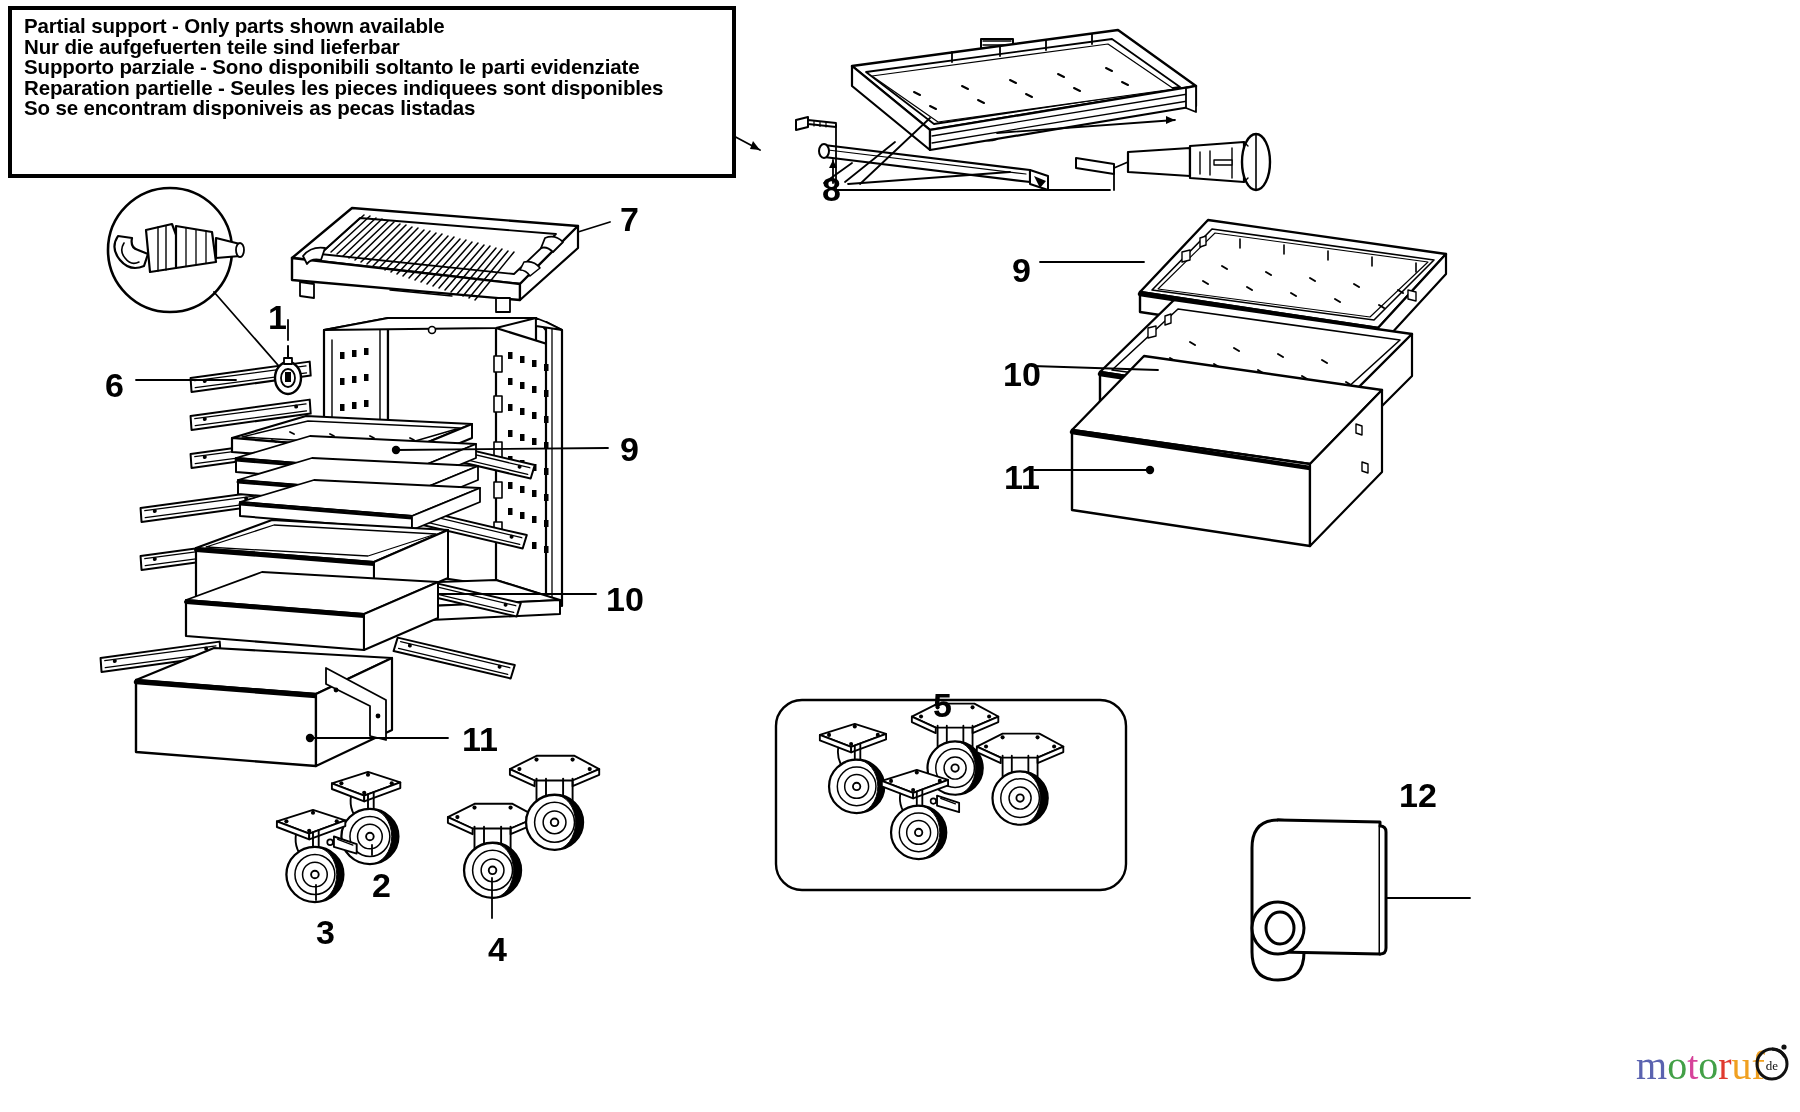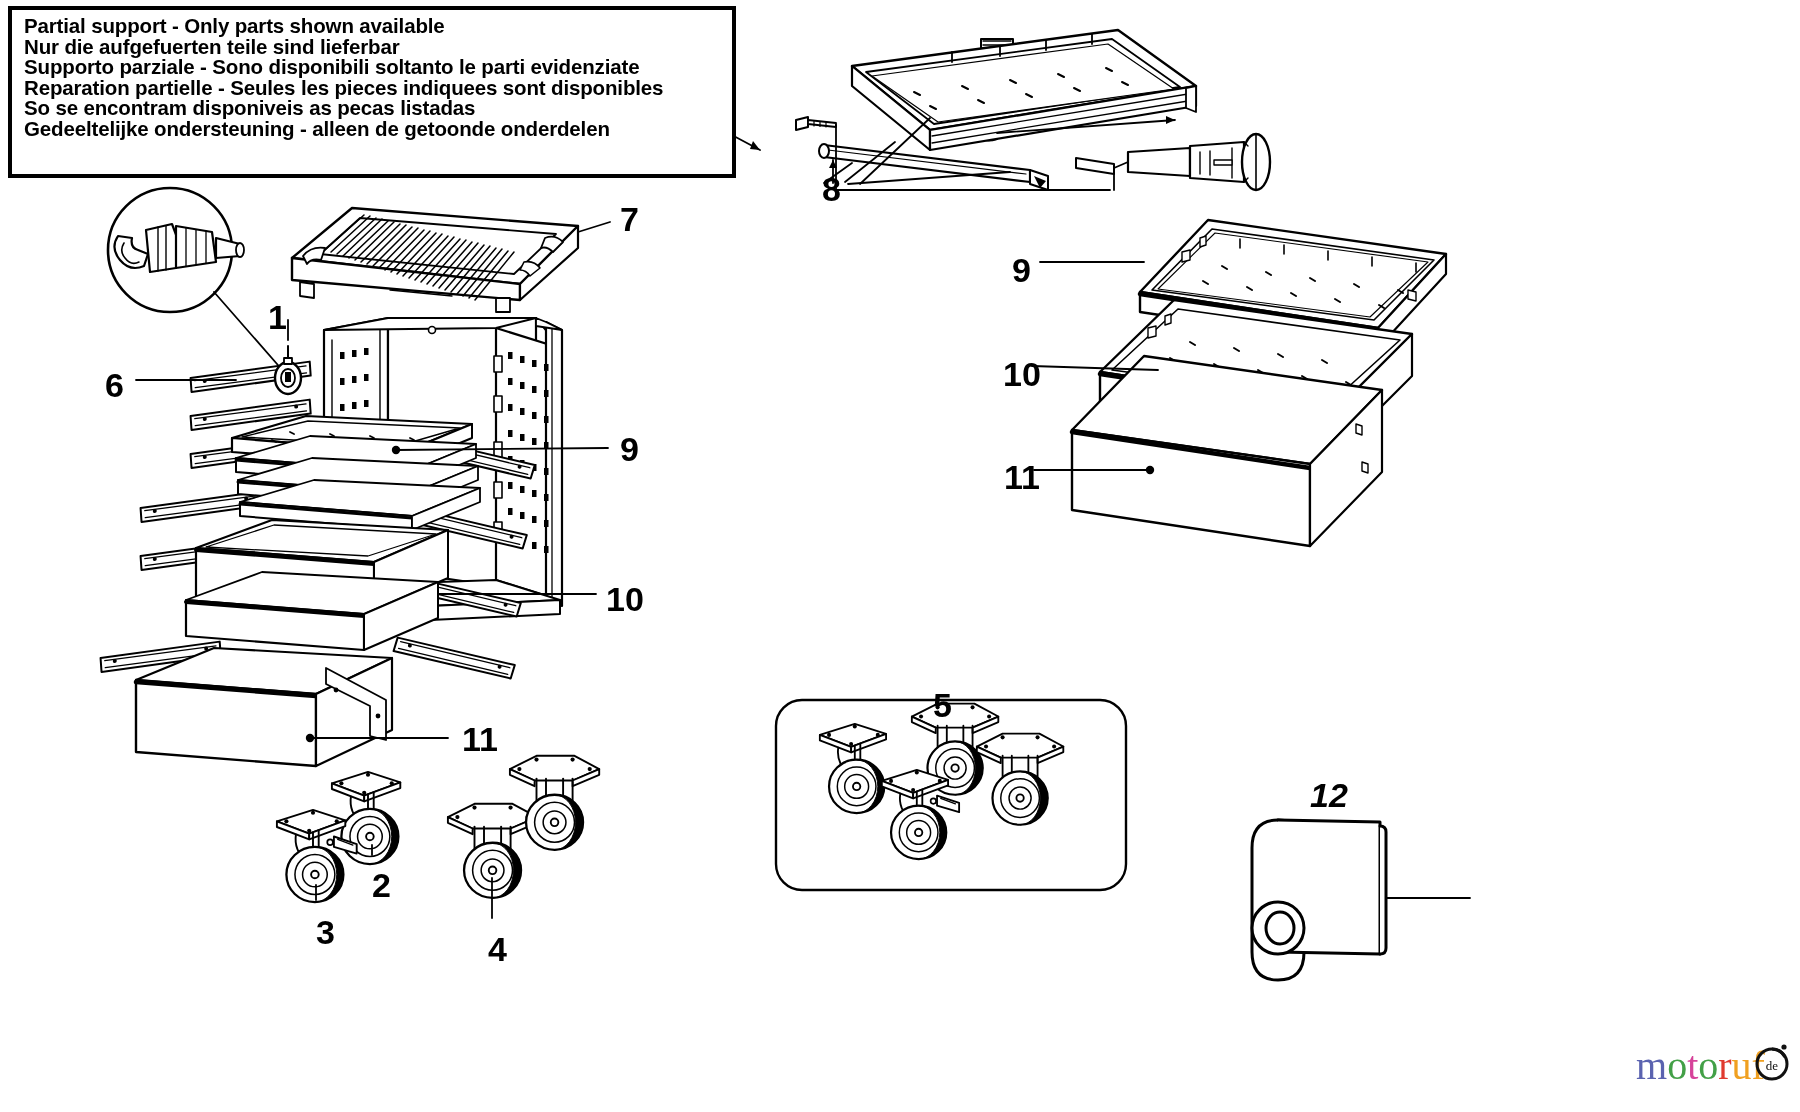--- a/index.html
+++ b/index.html
@@ -564,39 +564,38 @@
 
     </g>
   </svg>
 
   <div class="notice-box">
     <div class="notice-line">Partial support - Only parts shown available</div>
     <div class="notice-line">Nur die aufgefuerten teile sind lieferbar</div>
     <div class="notice-line">Supporto parziale - Sono disponibili soltanto le parti evidenziate</div>
     <div class="notice-line">Reparation partielle - Seules les pieces indiquees sont disponibles</div>
     <div class="notice-line">So se encontram disponiveis as pecas listadas</div>
-    <div class="notice-line">Gedeeltelijke ondersteuning - alleen de getoonde onderdelen</div>
   </div>
 
   <div id="callout-layer">
       <div class="callout" style="left: 268px; top: 300px;">1</div>
       <div class="callout" style="left: 372px; top: 868px;">2</div>
       <div class="callout" style="left: 316px; top: 915px;">3</div>
       <div class="callout" style="left: 488px; top: 932px;">4</div>
       <div class="callout" style="left: 933px; top: 688px;">5</div>
       <div class="callout" style="left: 105px; top: 368px;">6</div>
       <div class="callout" style="left: 620px; top: 202px;">7</div>
       <div class="callout" style="left: 822px; top: 172px;">8</div>
       <div class="callout" style="left: 620px; top: 432px;">9</div>
       <div class="callout" style="left: 606px; top: 582px;">10</div>
       <div class="callout" style="left: 462px; top: 722px;">11</div>
       <div class="callout" style="left: 1012px; top: 253px;">9</div>
       <div class="callout" style="left: 1003px; top: 357px;">10</div>
       <div class="callout" style="left: 1004px; top: 460px;">11</div>
-      <div class="callout" style="left: 1310px; top: 778px; font-style: italic;">12</div>
+      <div class="callout" style="left: 1399px; top: 778px;">12</div>
     </div>
 
   <div class="wm" id="wm"><span style="color: rgb(91, 99, 176);">m</span><span style="color: rgb(67, 160, 71);">o</span><span style="color: rgb(214, 67, 154);">t</span><span style="color: rgb(67, 160, 71);">o</span><span style="color: rgb(224, 58, 47);">r</span><span style="color: rgb(240, 160, 32);">u</span><span style="color: rgb(240, 160, 32);">f</span></div>
   <div class="wm-badge">
     <svg width="44" height="44" viewBox="0 0 44 44">
       <circle cx="22" cy="24" r="15" fill="none" stroke="#111" stroke-width="3"></circle>
       <path d="M22,9 a15,15 0 0 1 13,8" fill="none" stroke="#111" stroke-width="3"></path>
       <circle cx="34" cy="7" r="2.6" fill="#111"></circle>
       <text x="22" y="30" font-family="Liberation Serif, serif" font-size="13" fill="#111" text-anchor="middle">de</text>
     </svg>

